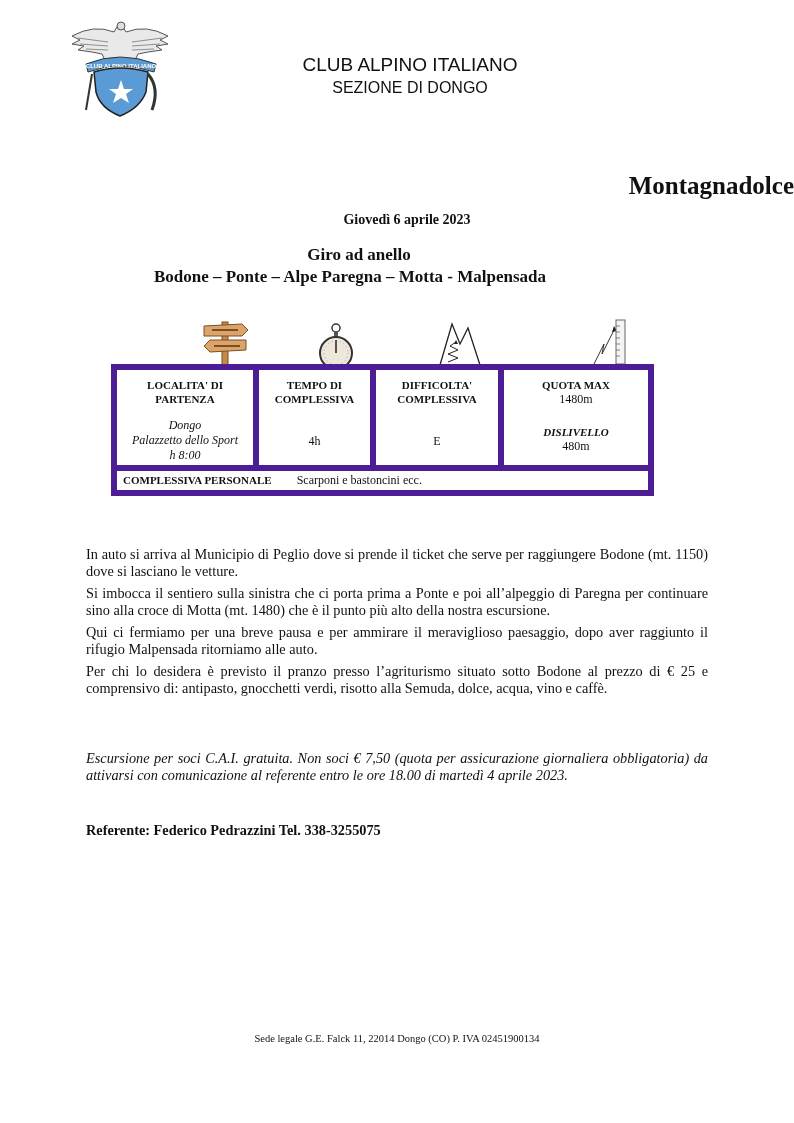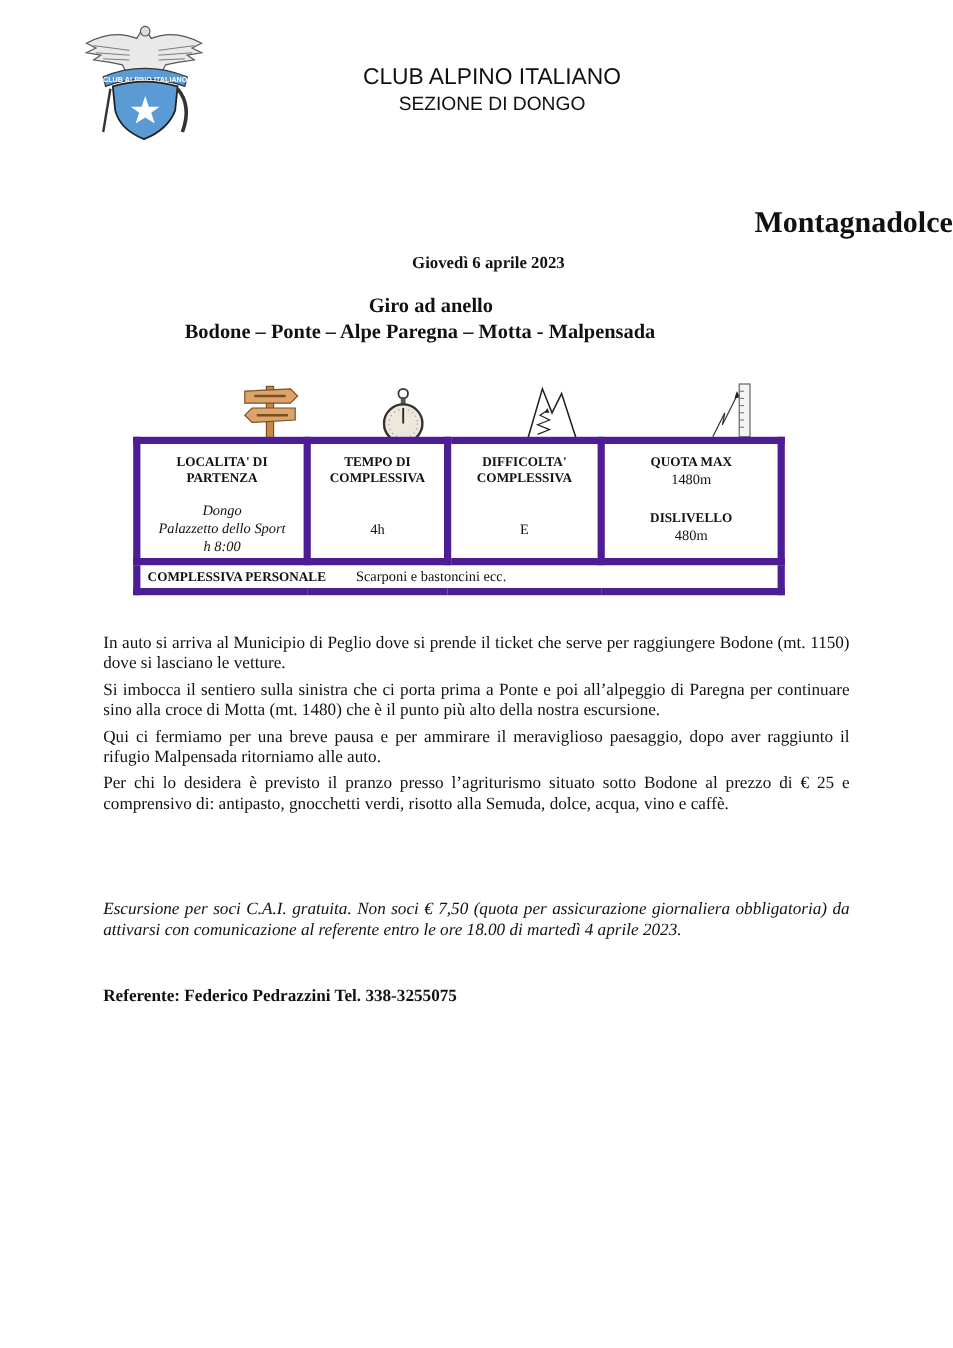--- a/index.html
+++ b/index.html
@@ -118,38 +118,39 @@
     <td style="width:118px;">
       <div class="h" style="margin-top:6px;">
         <span>DIFFICOLTA'</span><br>
         <span>COMPLESSIVA</span>
       </div>
       <div class="v" style="margin-top:28px;">E</div>
     </td>
     <td>
       <div class="h" style="margin-top:6px;">QUOTA MAX</div>
       <div class="v">1480m</div>
-      <div class="h" style="margin-top:18px;">DISLIVELLO</div>
+      <div class="h" style="margin-top:18px;font-style:italic;">DISLIVELLO</div>
       <div class="v">480m</div>
     </td>
   </tr>
   <tr style="height:24px;">
     <td colspan="4" style="text-align:left; vertical-align:middle; padding-left:6px;">
       <span class="h" style="font-size:11px;">COMPLESSIVA PERSONALE</span>
       <span style="margin-left:22px; font-size:12px;">Scarponi e bastoncini ecc.</span>
     </td>
   </tr>
 </tbody>
   </table>
 
-<div class="abs body-text" style="top:528px;">
+<div class="abs body-text" style="top:546px;">
   <p>In auto si arriva al Municipio di Peglio dove si prende il ticket che serve per raggiungere Bodone (mt. 1150) dove si lasciano le vetture.</p>
   <p>Si imbocca il sentiero sulla sinistra che ci porta prima a Ponte e poi all’alpeggio di Paregna per continuare sino alla croce di Motta (mt. 1480) che è il punto più alto della nostra escursione.</p>
   <p>Qui ci fermiamo per una breve pausa e per ammirare il meraviglioso paesaggio, dopo aver raggiunto il rifugio Malpensada ritorniamo alle auto.</p>
   <p>Per chi lo desidera è previsto il pranzo presso l’agriturismo situato sotto Bodone al prezzo di € 25 e comprensivo di: antipasto, gnocchetti verdi, risotto alla Semuda, dolce, acqua, vino e caffè.</p>
 </div>
 
 <div class="abs body-text" style="top:750px; font-style:italic;">Escursione per soci C.A.I. gratuita. Non soci € 7,50 (quota per assicurazione giornaliera obbligatoria) da attivarsi con comunicazione al referente entro le ore 18.00 di martedì 4 aprile 2023.</div>
 
 <div class="abs body-text" style="top:822px; font-weight:bold;">Referente: Federico Pedrazzini Tel. 338-3255075</div>
 
 <div id="footer" class="abs">
+  <div>Sede legale G.E. Falck 11, 22014 Dongo (CO)  P. IVA  02451900134</div>
 </div>
 
 </body></html>

